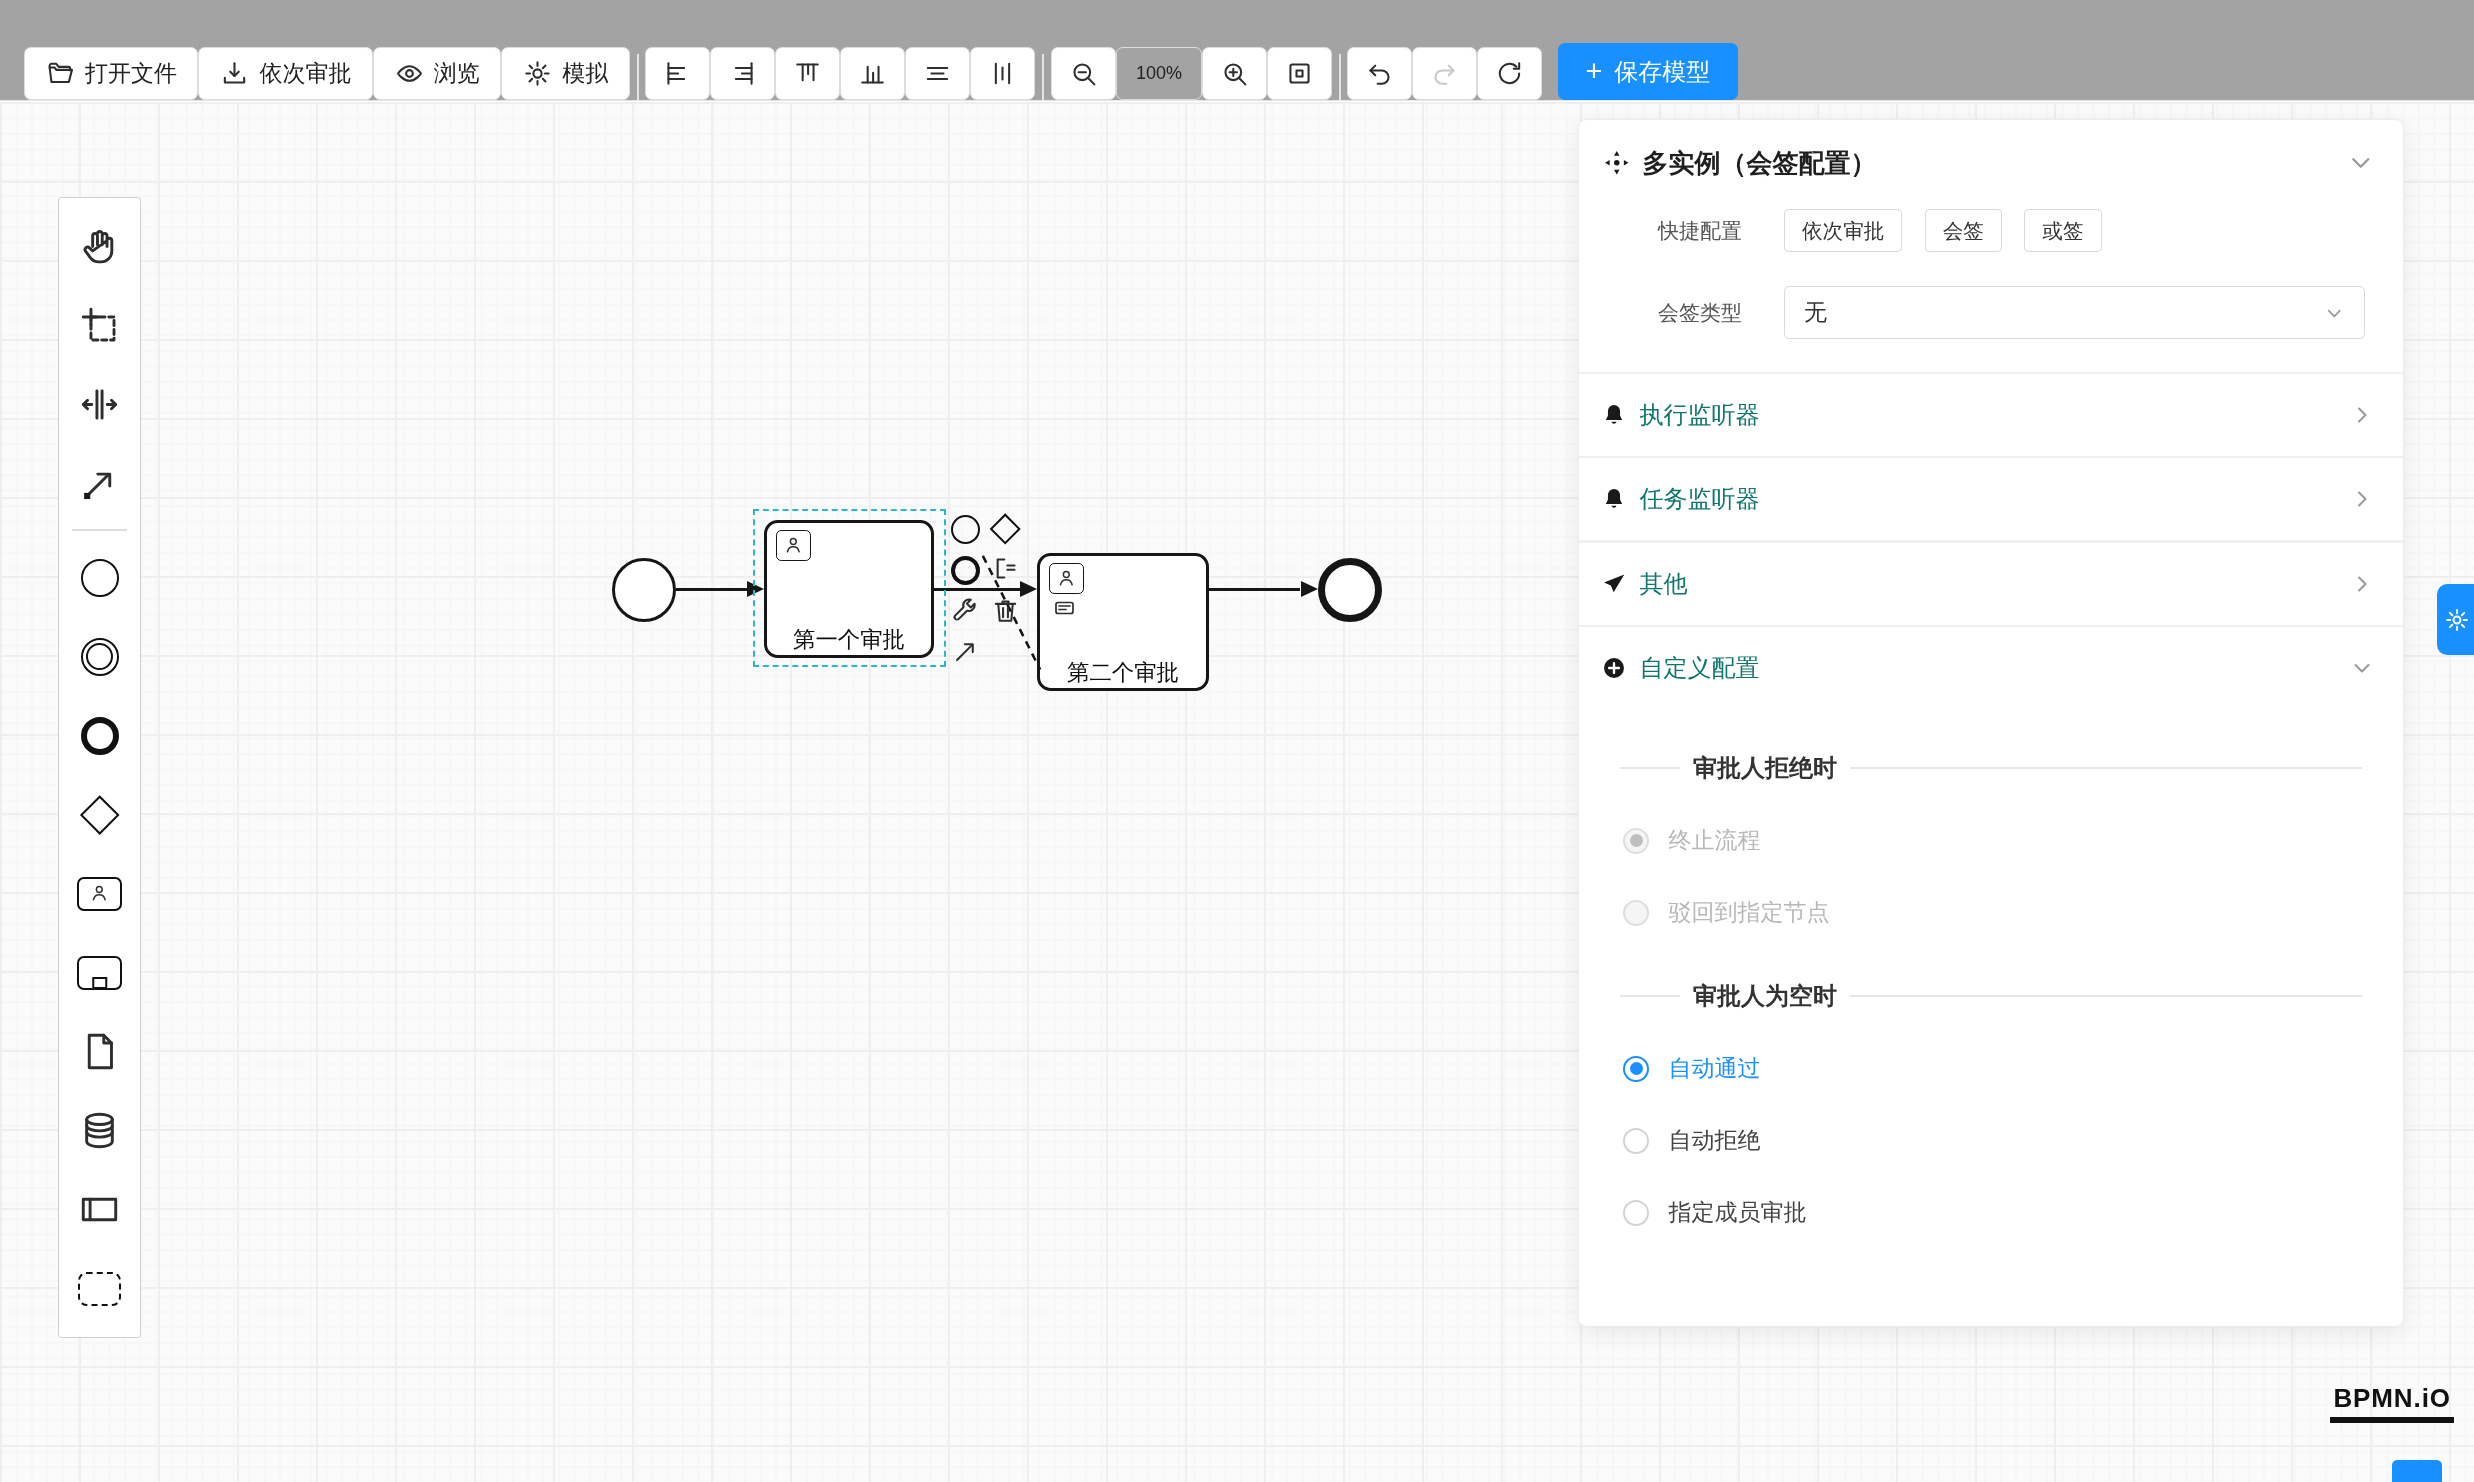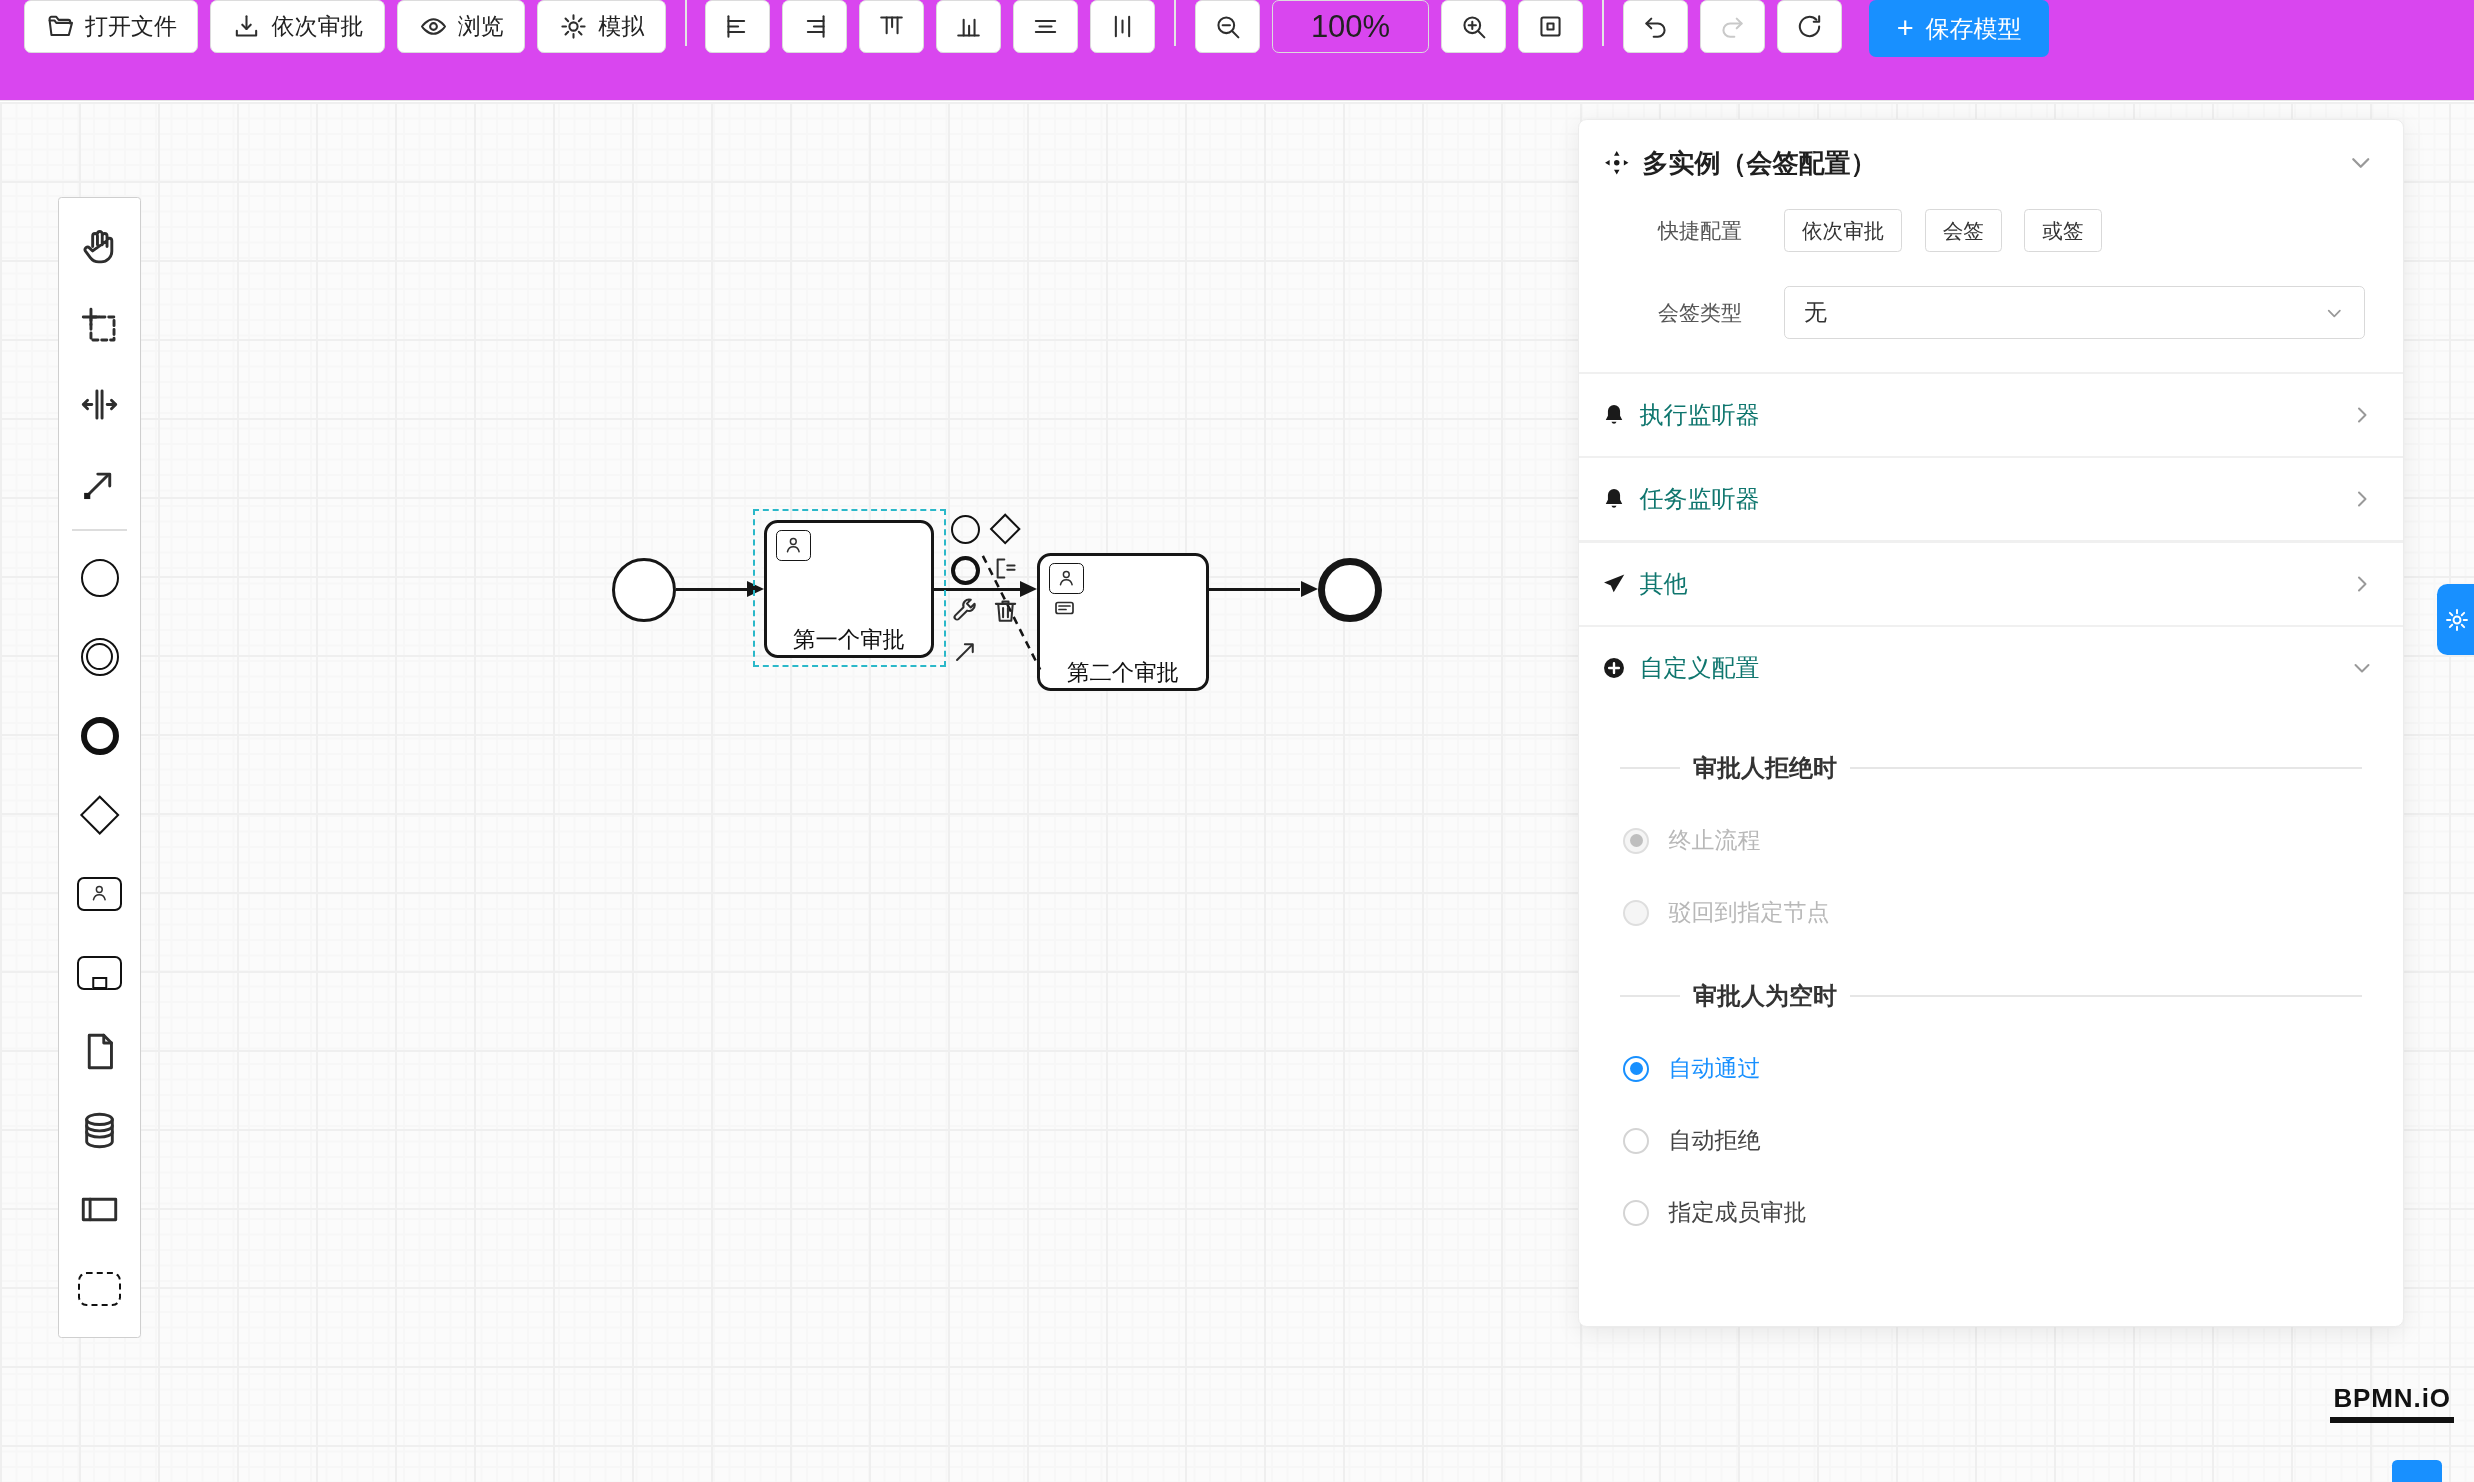--- a/index.html
+++ b/index.html
@@ -2,33 +2,33 @@
 <html style="font-size:13.8px"><head>
 <meta charset="utf-8">
 <style>
   html,body{margin:0;padding:0;}
   body{
     width:2475px;height:1482px;position:relative;overflow:hidden;
     background:#fff;font-family:"Liberation Sans","DejaVu Sans",sans-serif;color:#222;
   }
   
   .toolbar{
-    position:absolute;top:0;left:0;right:0;height:101px;background:#d946ef;
-    border-bottom:1.7px solid #e6e6e6;display:flex;align-items:flex-start;
-    padding:0 24px;gap:12px;z-index:50;box-sizing:border-box;
+    position:absolute;top:0;left:0;right:0;height:101px;background:#a3a3a3;
+    border-bottom:1.7px solid #e6e6e6;display:flex;align-items:flex-end;
+    padding:0 24px;z-index:50;box-sizing:border-box;
   }
   .tbtn{
     height:53px;display:inline-flex;align-items:center;justify-content:center;gap:10.3px;
     padding:0 20.6px;border:1.7px solid #dcdcdc;border-radius:6.9px;background:#fff;
     font-size:23px;color:#222;cursor:pointer;box-sizing:border-box;white-space:nowrap;
   }
   .tbtn.icon-only{width:65px;padding:0;}
   .tsep{width:1.7px;height:46px;background:#e4e4e4;margin:0 6.9px;flex:none;}
-  .zoom-display{height:53px;display:inline-flex;align-items:center;padding:0 38px;
-    border:1.7px solid #dcdcdc;border-radius:6.9px;font-size:31px;color:#222;box-sizing:border-box;}
+  .zoom-display{height:53px;display:inline-flex;align-items:center;padding:0 19px;
+    border:1.7px solid #dcdcdc;border-radius:6.9px;font-size:18px;color:#222;box-sizing:border-box;}
   .save-btn{
     height:57px;display:inline-flex;align-items:center;gap:12px;margin-left:15.5px;
     padding:0 27.5px;border:none;border-radius:6.9px;background:#1890ff;color:#fff;
     font-size:24px;cursor:pointer;
   }
   .save-btn .plus{font-size:29px;line-height:1;font-weight:400;}
   svg.ti{width:29px;height:29px;flex:none;}
   .s{fill:none;stroke:#2e2e2e;stroke-width:1.7;stroke-linecap:round;stroke-linejoin:round;}
   .s.dis{stroke:#c9c9c9;}
   .f{fill:#1a1a1a;stroke:none;}

